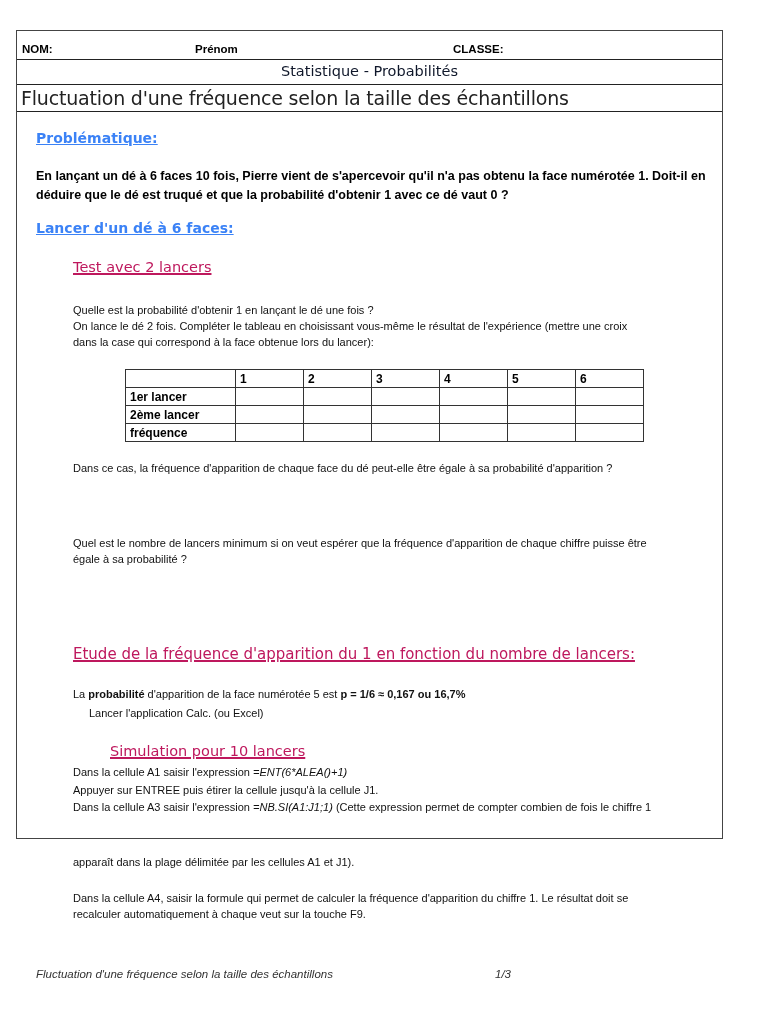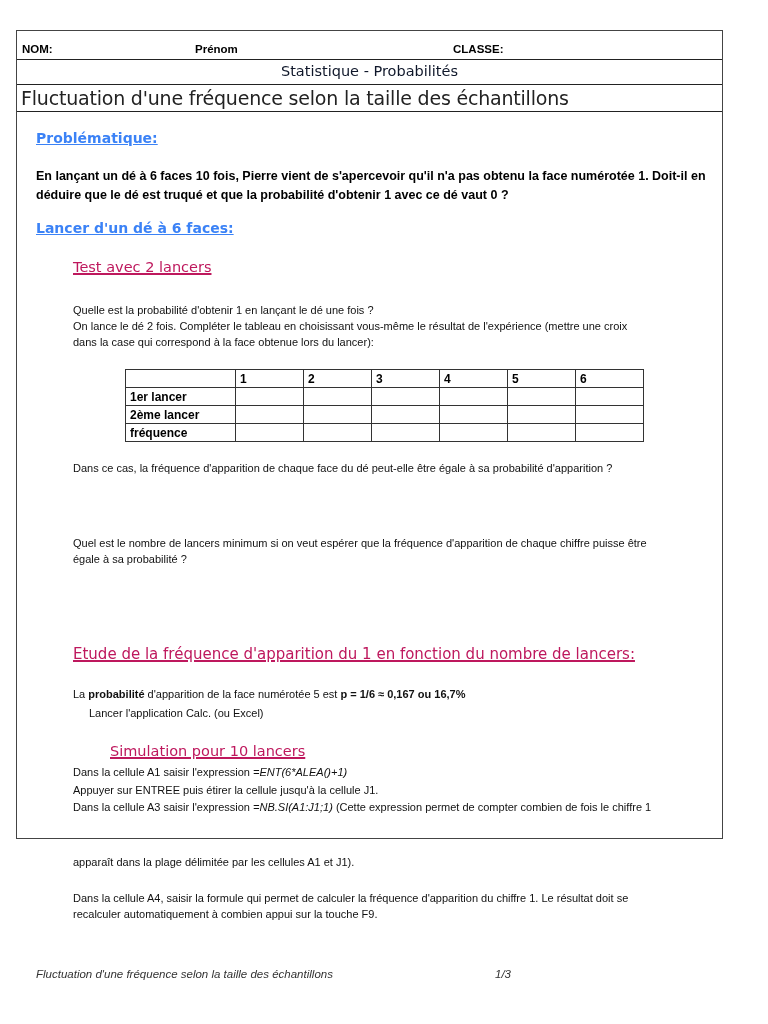--- a/index.html
+++ b/index.html
@@ -138,17 +138,17 @@
   <div class="abs sec-title sec-title-big" style="left:73px; top:645px;">Etude de la fréquence d'apparition du 1 en fonction du nombre de lancers:</div>
   <div class="abs txt" style="left:73px; top:686px;"><span>La </span><b>probabilité</b><span> d'apparition de la face numérotée 5 est </span><b>p = 1/6 ≈ 0,167 ou 16,7%</b></div>
   <div class="abs txt" style="left:73px; top:705px;margin-left:16px;">Lancer l'application Calc. (ou Excel)</div>
 
   <div class="abs sec-title" style="left:110px; top:743px;">Simulation pour 10 lancers</div>
   <div class="abs txt" style="left:73px; top:764px;"><span>Dans la cellule A1 saisir l'expression </span><i>=ENT(6*ALEA()+1)</i></div>
   <div class="abs txt" style="left:73px; top:782px;">Appuyer sur ENTREE puis étirer la cellule jusqu'à la cellule J1.</div>
   <div class="abs txt" style="left:73px; top:799px;"><span>Dans la cellule A3 saisir l'expression </span><i>=NB.SI(A1:J1;1)</i><span> (Cette expression permet de compter combien de fois le chiffre 1</span></div>
   <div class="abs txt" style="left:73px; top:854px;">apparaît dans la plage délimitée par les cellules A1 et J1).</div>
   <div class="abs txt" style="left:73px; top:890px;">Dans la cellule A4, saisir la formule qui permet de calculer la fréquence d'apparition du chiffre 1. Le résultat doit se</div>
-  <div class="abs txt" style="left:73px; top:906px;">recalculer automatiquement à combien appui sur la touche F9.</div>
+  <div class="abs txt" style="left:73px; top:906px;">recalculer automatiquement à chaque veut sur la touche F9.</div>
 
   <div class="footer" style="left:36px;">Fluctuation d'une fréquence selon la taille des échantillons</div>
   <div class="footer" style="left:495px;">1/3</div>
 </div>
 
 </body></html>

